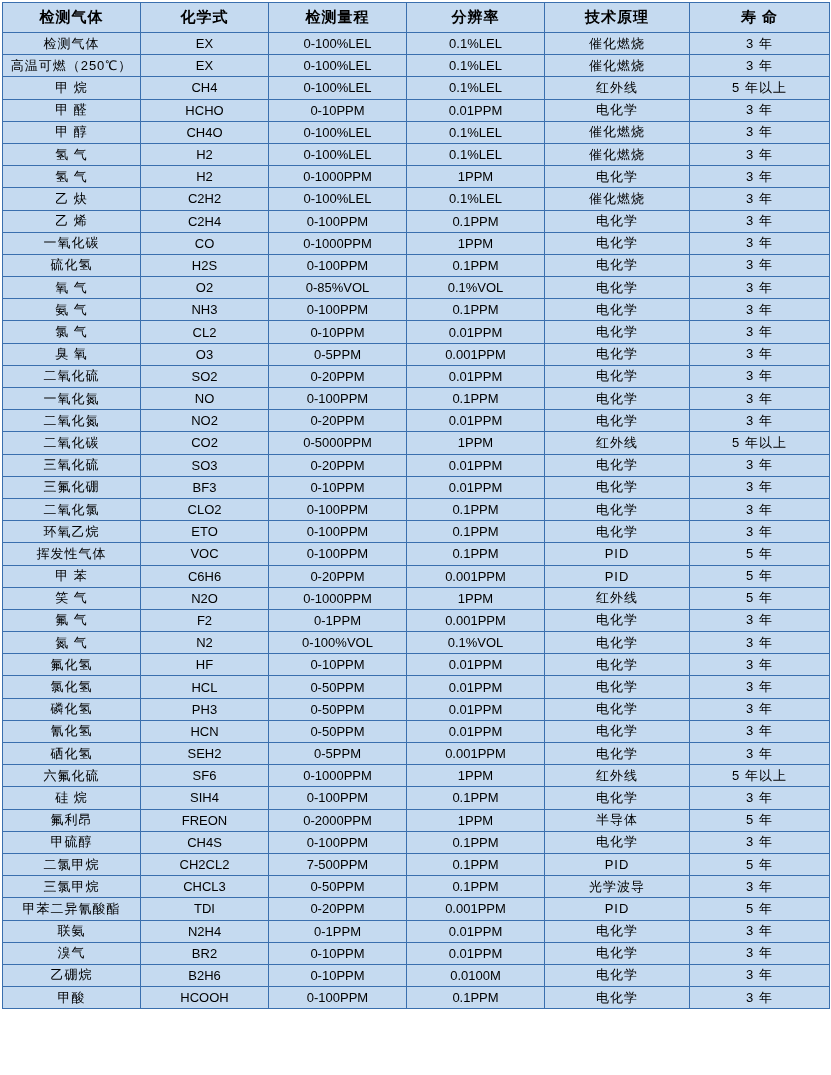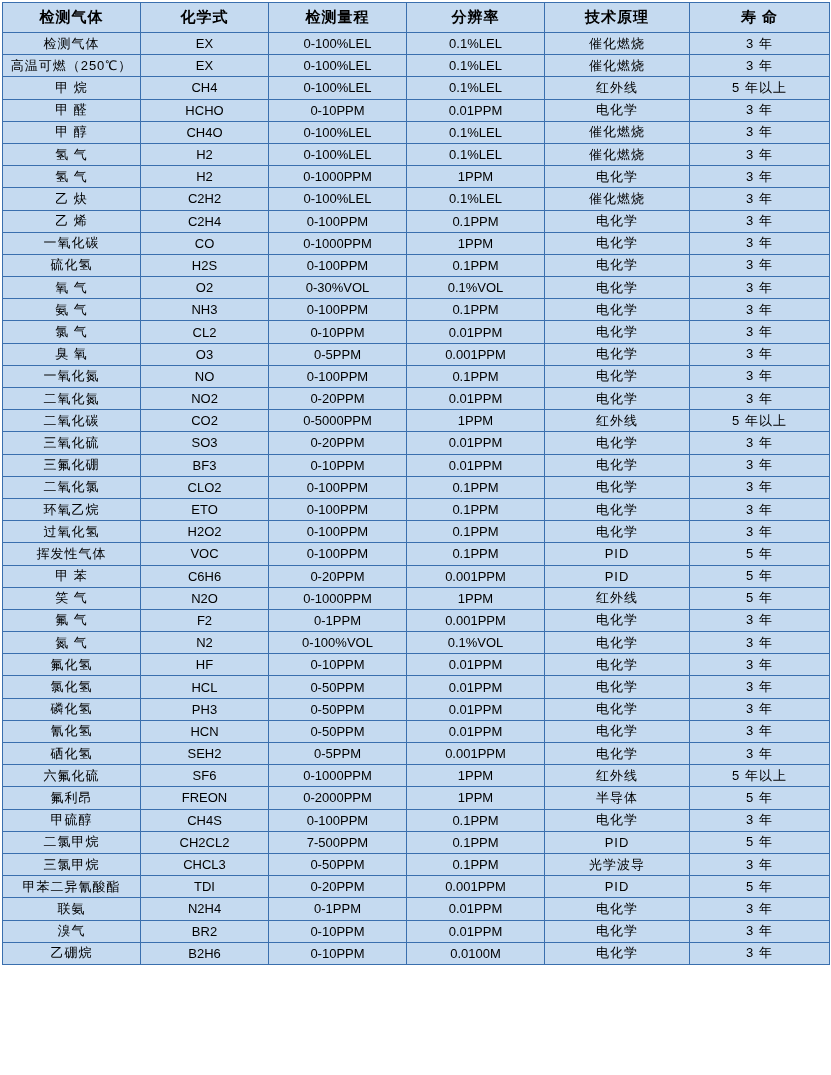--- a/index.html
+++ b/index.html
@@ -172,21 +172,21 @@
           <td class="cn">硫化氢</td>
           <td class="mono">H2S</td>
           <td class="mono">0-100PPM</td>
           <td class="mono">0.1PPM</td>
           <td class="cn">电化学</td>
           <td class="life">3 年</td>
         </tr>
         <tr>
           <td class="cn">氧 气</td>
           <td class="mono">O2</td>
-          <td class="mono">0-30%VOL</td>
+          <td class="mono">0-85%VOL</td>
           <td class="mono">0.1%VOL</td>
           <td class="cn">电化学</td>
           <td class="life">3 年</td>
         </tr>
         <tr>
           <td class="cn">氨 气</td>
           <td class="mono">NH3</td>
           <td class="mono">0-100PPM</td>
           <td class="mono">0.1PPM</td>
           <td class="cn">电化学</td>
@@ -202,20 +202,28 @@
         </tr>
         <tr>
           <td class="cn">臭 氧</td>
           <td class="mono">O3</td>
           <td class="mono">0-5PPM</td>
           <td class="mono">0.001PPM</td>
           <td class="cn">电化学</td>
           <td class="life">3 年</td>
         </tr>
         <tr>
+          <td class="cn">二氧化硫</td>
+          <td class="mono">SO2</td>
+          <td class="mono">0-20PPM</td>
+          <td class="mono">0.01PPM</td>
+          <td class="cn">电化学</td>
+          <td class="life">3 年</td>
+        </tr>
+        <tr>
           <td class="cn">一氧化氮</td>
           <td class="mono">NO</td>
           <td class="mono">0-100PPM</td>
           <td class="mono">0.1PPM</td>
           <td class="cn">电化学</td>
           <td class="life">3 年</td>
         </tr>
         <tr>
           <td class="cn">二氧化氮</td>
           <td class="mono">NO2</td>
@@ -252,28 +260,20 @@
           <td class="cn">二氧化氯</td>
           <td class="mono">CLO2</td>
           <td class="mono">0-100PPM</td>
           <td class="mono">0.1PPM</td>
           <td class="cn">电化学</td>
           <td class="life">3 年</td>
         </tr>
         <tr>
           <td class="cn">环氧乙烷</td>
           <td class="mono">ETO</td>
-          <td class="mono">0-100PPM</td>
-          <td class="mono">0.1PPM</td>
-          <td class="cn">电化学</td>
-          <td class="life">3 年</td>
-        </tr>
-        <tr>
-          <td class="cn">过氧化氢</td>
-          <td class="mono">H2O2</td>
           <td class="mono">0-100PPM</td>
           <td class="mono">0.1PPM</td>
           <td class="cn">电化学</td>
           <td class="life">3 年</td>
         </tr>
         <tr>
           <td class="cn">挥发性气体</td>
           <td class="mono">VOC</td>
           <td class="mono">0-100PPM</td>
           <td class="mono">0.1PPM</td>
@@ -354,20 +354,28 @@
         </tr>
         <tr>
           <td class="cn">六氟化硫</td>
           <td class="mono">SF6</td>
           <td class="mono">0-1000PPM</td>
           <td class="mono">1PPM</td>
           <td class="cn">红外线</td>
           <td class="life">5 年以上</td>
         </tr>
         <tr>
+          <td class="cn">硅 烷</td>
+          <td class="mono">SIH4</td>
+          <td class="mono">0-100PPM</td>
+          <td class="mono">0.1PPM</td>
+          <td class="cn">电化学</td>
+          <td class="life">3 年</td>
+        </tr>
+        <tr>
           <td class="cn">氟利昂</td>
           <td class="mono">FREON</td>
           <td class="mono">0-2000PPM</td>
           <td class="mono">1PPM</td>
           <td class="cn">半导体</td>
           <td class="life">5 年</td>
         </tr>
         <tr>
           <td class="cn">甲硫醇</td>
           <td class="mono">CH4S</td>
@@ -417,15 +425,23 @@
           <td class="life">3 年</td>
         </tr>
         <tr>
           <td class="cn">乙硼烷</td>
           <td class="mono">B2H6</td>
           <td class="mono">0-10PPM</td>
           <td class="mono">0.0100M</td>
           <td class="cn">电化学</td>
           <td class="life">3 年</td>
         </tr>
+        <tr>
+          <td class="cn">甲酸</td>
+          <td class="mono">HCOOH</td>
+          <td class="mono">0-100PPM</td>
+          <td class="mono">0.1PPM</td>
+          <td class="cn">电化学</td>
+          <td class="life">3 年</td>
+        </tr>
       </tbody>
   </table>
 </div>
 
 </body></html>

